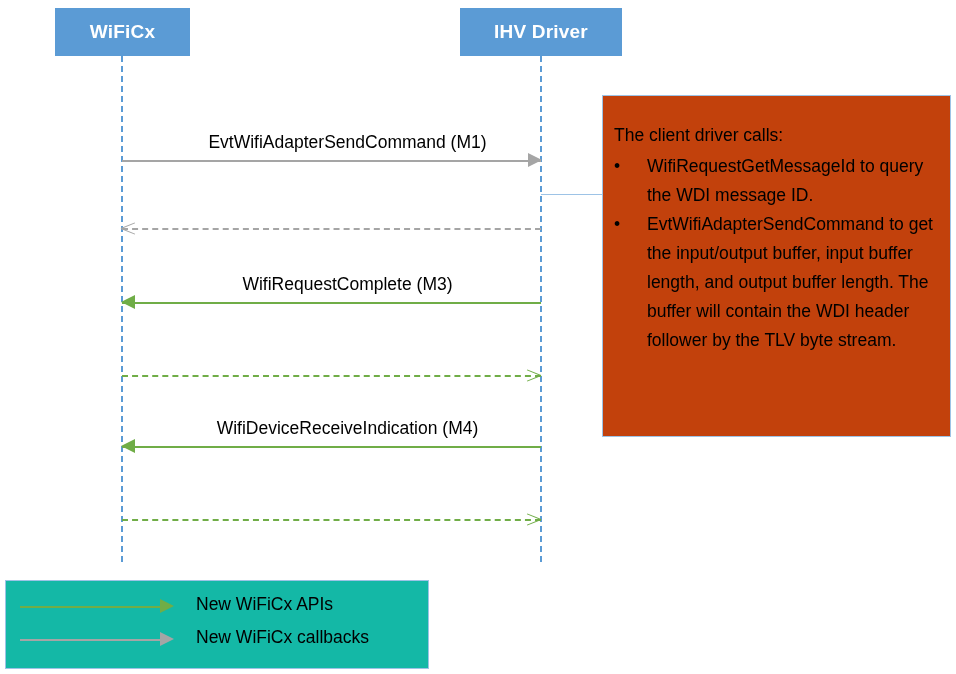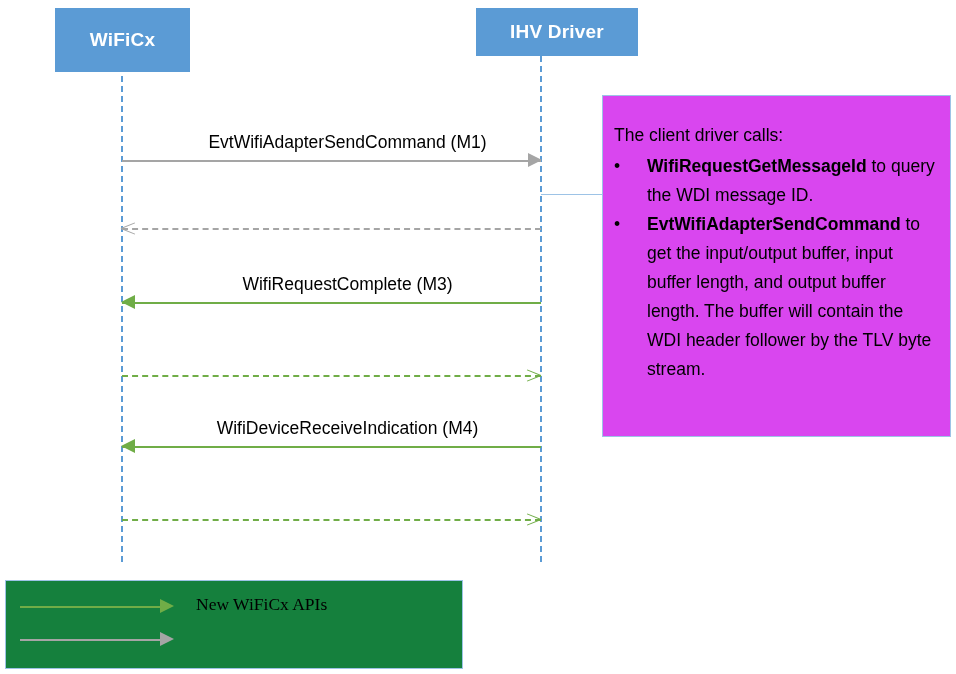--- a/index.html
+++ b/index.html
@@ -23,22 +23,22 @@
     position: absolute;
     background: #5B9BD5;
     color: #ffffff;
     font-weight: bold;
     font-size: 19px;
     display: flex;
     align-items: center;
     justify-content: center;
     letter-spacing: .2px;
   }
-  #participant-wificx { left: 55px; top: 8px; width: 135px; height: 64px; }
-  #participant-ihv    { left: 460px; top: 8px; width: 162px; height: 48px; margin-left: 16px; }
+  #participant-wificx { left: 55px; top: 8px; width: 135px; height: 48px; }
+  #participant-ihv    { left: 460px; top: 8px; width: 162px; height: 48px; }
 
   
   .lifeline {
     position: absolute;
     top: 56px;
     width: 0;
     height: 506px;
     border-left: 2px dashed #5B9BD5;
   }
   #lifeline-wificx { left: 121px; }
@@ -108,21 +108,21 @@
   .head-open.left  i.b { top: 9px; transform: rotate(-22deg); transform-origin: left center; }
 
   
   #callout {
     position: absolute;
     left: 602px;
     top: 95px;
     width: 349px;
     height: 342px;
     border: 1.5px solid #9DC3E6;
-    background: #d946ef;
+    background: #c2410c;
     box-sizing: border-box;
   }
   #callout-connector {
     position: absolute;
     left: 541px;
     top: 194px;
     width: 62px;
     height: 0;
     border-top: 1.5px solid #9DC3E6;
   }
@@ -151,33 +151,32 @@
     line-height: 29px;
     color: #000000;
   }
   .callout-list li .bullet {
     position: absolute;
     left: 11px;
     top: 0;
     font-size: 17.5px;
     line-height: 29px;
   }
-  .callout-list li b { font-weight: bold; }
+  .callout-list li b { font-weight: normal; }
 
   
   #legend {
     position: absolute;
     left: 5px;
     top: 580px;
-    width: 458px;
+    width: 424px;
     height: 89px;
     border: 1.5px solid #9DC3E6;
-    background: #15803d;
+    background: #14b8a6;
     box-sizing: border-box;
-    font-family: Liberation Serif, serif;
   }
   .legend-row {
     position: absolute;
     left: 0;
     width: 100%;
     height: 30px;
   }
   #legend-row-apis      { top: 11px; }
   #legend-row-callbacks { top: 44px; }
   .legend-line {
@@ -284,16 +283,17 @@
 
   <div id="legend">
     <div class="legend-row" id="legend-row-apis">
       <div class="legend-line green"></div>
       <div class="legend-head green"></div>
       <div class="legend-label">New WiFiCx APIs</div>
     </div>
     <div class="legend-row" id="legend-row-callbacks">
       <div class="legend-line gray"></div>
       <div class="legend-head gray"></div>
+      <div class="legend-label">New WiFiCx callbacks</div>
     </div>
   </div>
 
 </div>
 
 </body></html>

